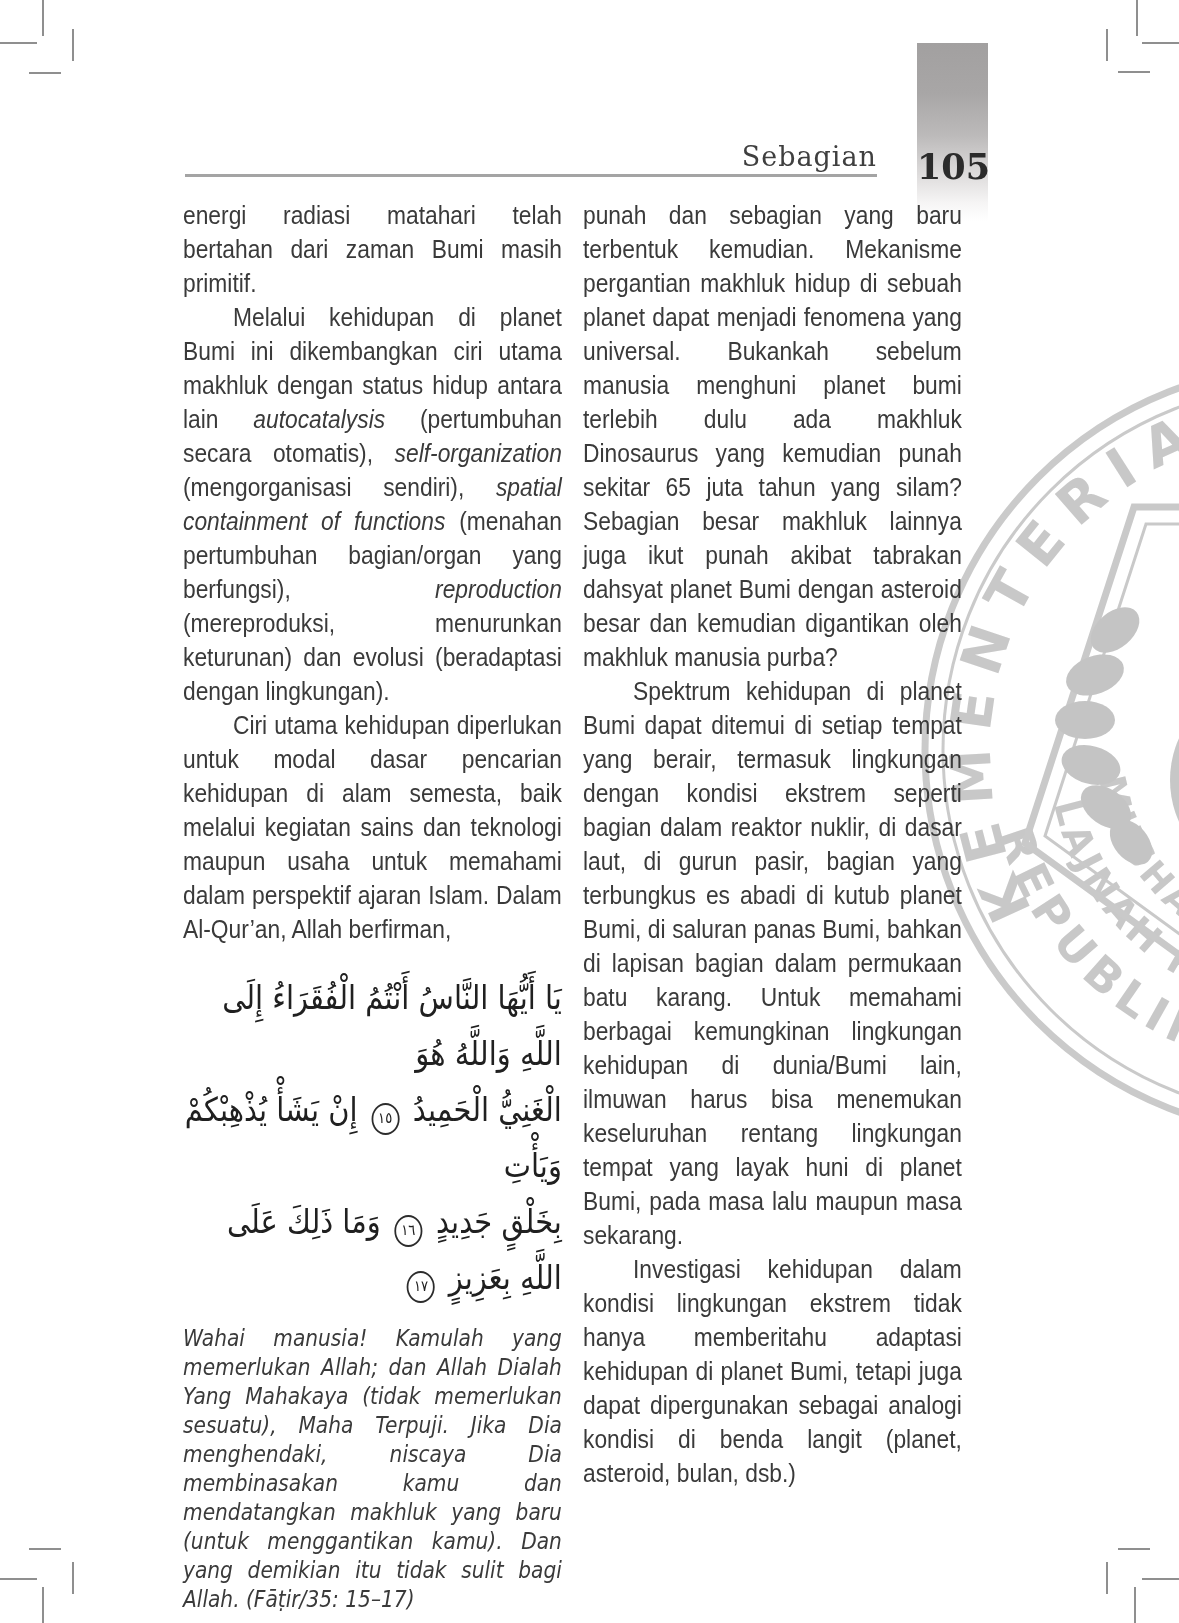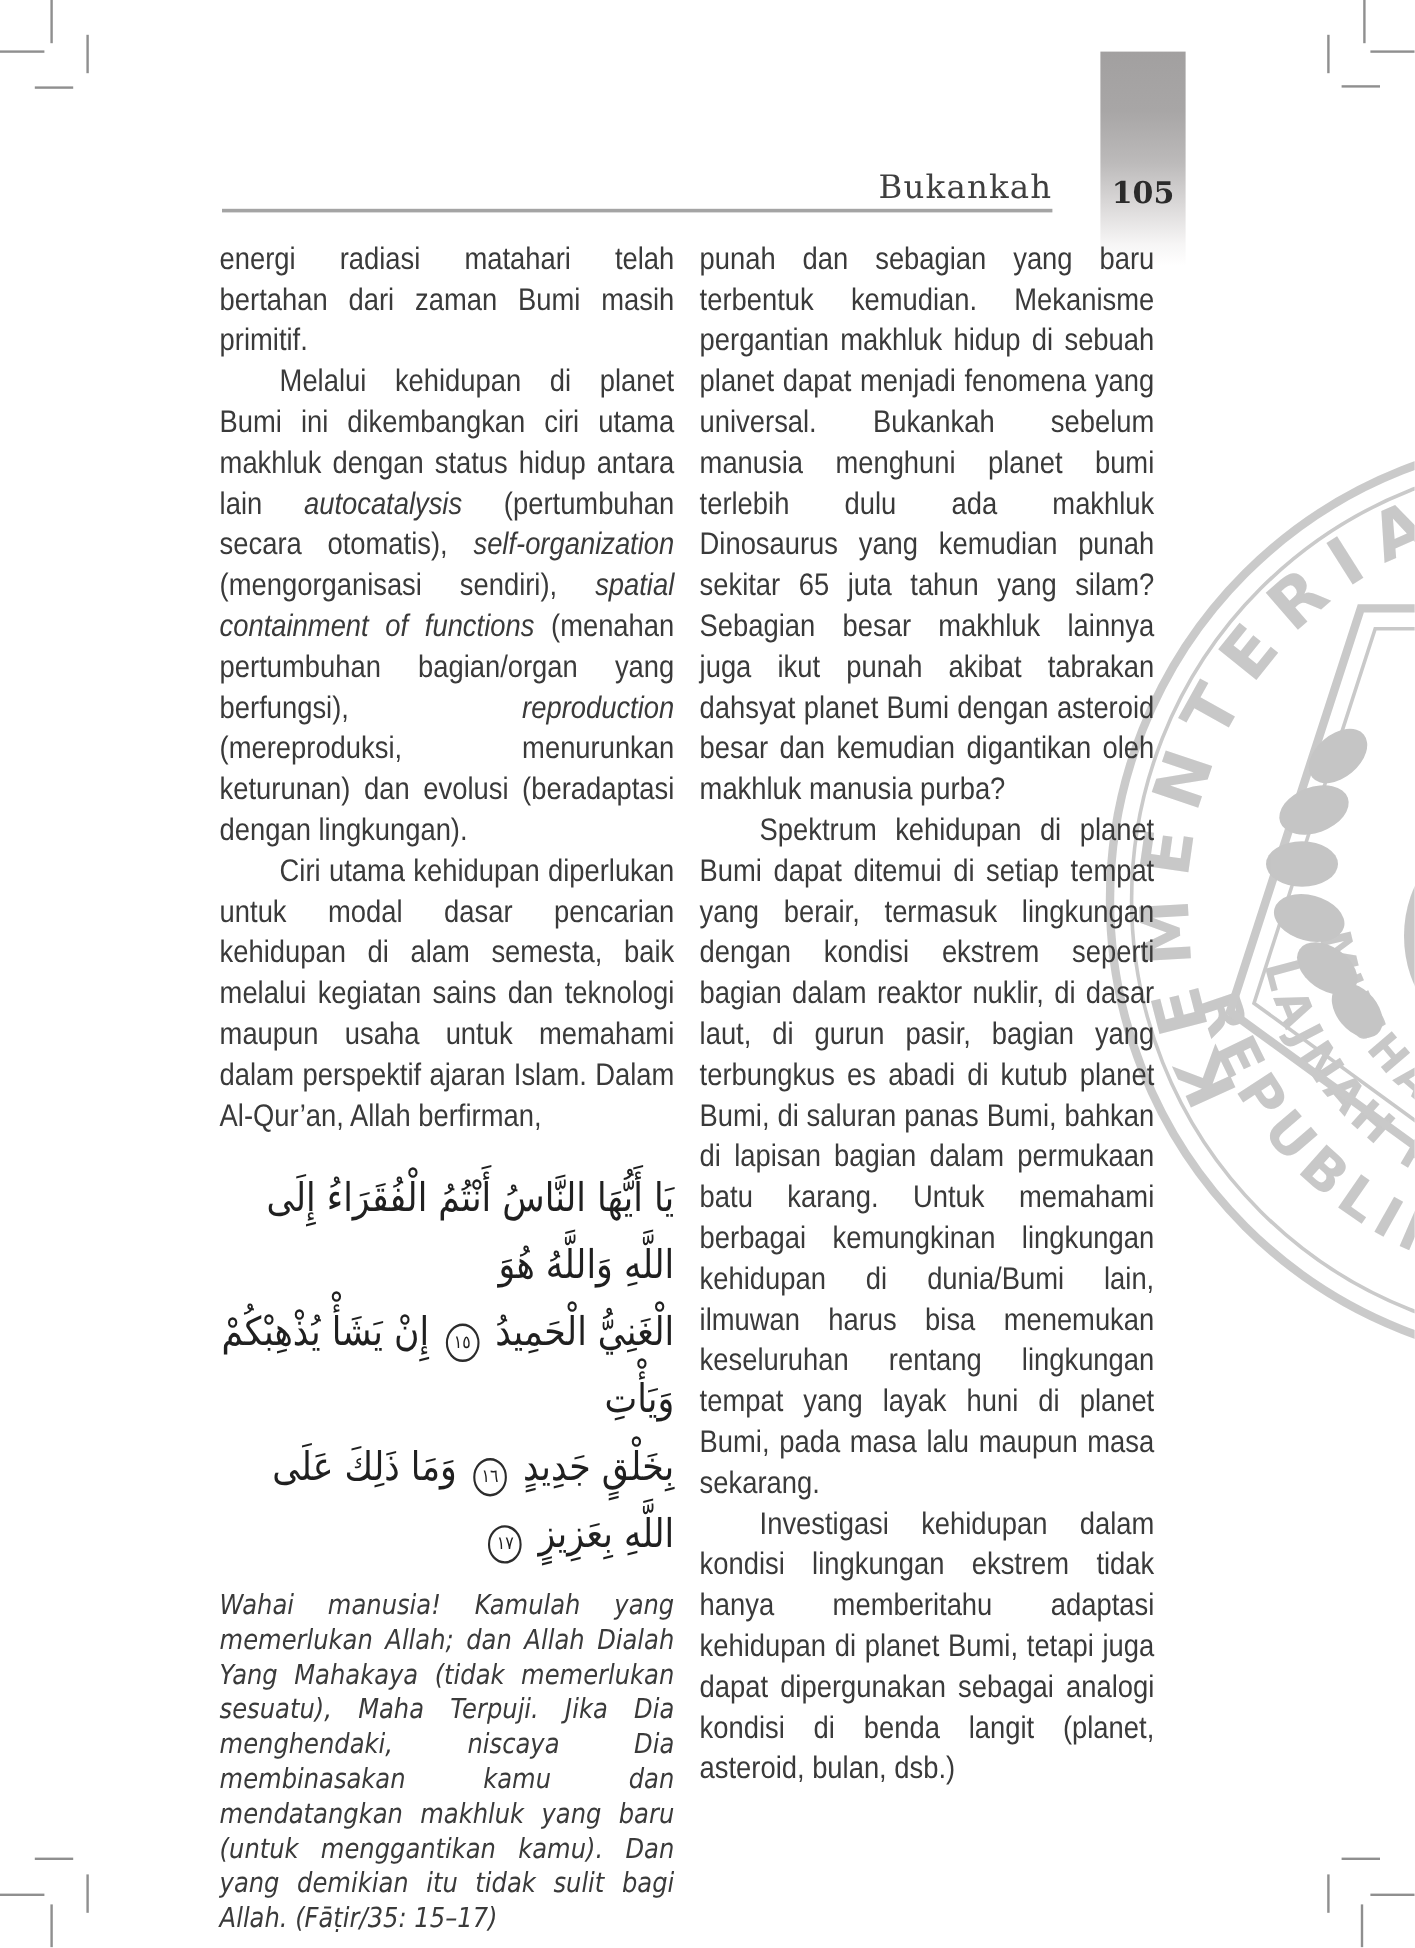--- a/index.html
+++ b/index.html
@@ -7,21 +7,21 @@
         font-family:"Liberation Sans",sans-serif;}
   
   .cm{position:absolute;background:#8f8f8f;}
   
   .runhead{position:absolute;left:600px;top:141px;width:277px;text-align:right;
            font-family:"DejaVu Serif",serif;font-size:27px;color:#3f3f3f;letter-spacing:1px;}
   .rule{position:absolute;left:185px;top:174px;width:692px;height:3px;background:#a4a4a4;}
   .bar{position:absolute;left:917px;top:43px;width:71px;height:178px;
        background:linear-gradient(to bottom,#a2a0a0 0%,#a8a6a6 28%,#bcbaba 52%,#dedcdc 74%,#f6f5f5 90%,#ffffff 100%);}
   .pagenum{position:absolute;left:917px;top:146px;width:71px;text-align:center;
-           font-family:"DejaVu Serif",serif;font-weight:bold;font-size:25px;color:#2b2b2b;}
+           font-family:"DejaVu Serif",serif;font-weight:bold;font-size:35px;color:#2b2b2b;}
   
   .stamp{position:absolute;left:860px;top:300px;width:900px;height:900px;opacity:.92;z-index:1;}
   .stamp text{font-family:"DejaVu Sans",sans-serif;font-weight:bold;fill:#c4c4c4;}
   
   .col{position:absolute;top:198px;width:432px;transform:scaleX(0.877);transform-origin:top left;
        font-size:26px;line-height:34px;color:#3a3a3a;text-align:justify;z-index:2;}
   .col-left{left:183px;}
   .col-right{left:583px;}
   p.para{margin:0;}
   p.para.indent{text-indent:57px;}
@@ -87,21 +87,21 @@
       <ellipse cx="225" cy="420" rx="30" ry="19" fill="#c0c0c0"></ellipse>
       <ellipse cx="231" cy="465" rx="30" ry="19" transform="rotate(15 231 465)" fill="#c0c0c0"></ellipse>
       <ellipse cx="246" cy="507" rx="28" ry="18" transform="rotate(35 246 507)" fill="#c0c0c0"></ellipse>
       <ellipse cx="271" cy="542" rx="26" ry="17" transform="rotate(50 271 542)" fill="#c0c0c0"></ellipse>
       <ellipse cx="380" cy="480" rx="70" ry="85" fill="#c3c3c3"></ellipse>
       <ellipse cx="345" cy="300" rx="26" ry="22" fill="#c3c3c3"></ellipse>
       <ellipse cx="430" cy="620" rx="55" ry="30" fill="#c3c3c3"></ellipse>
     </g>
   </svg>
 
-  <div class="runhead">Bukankah</div>
+  <div class="runhead">Sebagian</div>
   <div class="rule"></div>
   <div class="bar"></div>
   <div class="pagenum">105</div>
 
   <div class="col col-left">
     <div>
         <p class="para"><span>energi radiasi matahari telah bertahan dari zaman Bumi masih primitif.</span></p>
         <p class="para indent"><span>Melalui kehidupan di planet Bumi ini dikembangkan ciri utama makhluk dengan status hidup antara lain </span><em>autocatalysis</em><span> (pertumbuhan secara otomatis), </span><em>self-organization</em><span> (mengorganisasi sendiri), </span><em>spatial containment of functions</em><span> (menahan pertumbuhan bagian/organ yang berfungsi), </span><em>reproduction</em><span> (mereproduksi, menurunkan keturunan) dan evolusi (beradaptasi dengan lingkungan).</span></p>
         <p class="para indent"><span>Ciri utama kehidupan diperlukan untuk modal dasar pencarian kehidupan di alam semesta, baik melalui kegiatan sains dan teknologi maupun usaha untuk memahami dalam perspektif ajaran Islam. Dalam Al-Qur’an, Allah berfirman,</span></p>
       </div>

